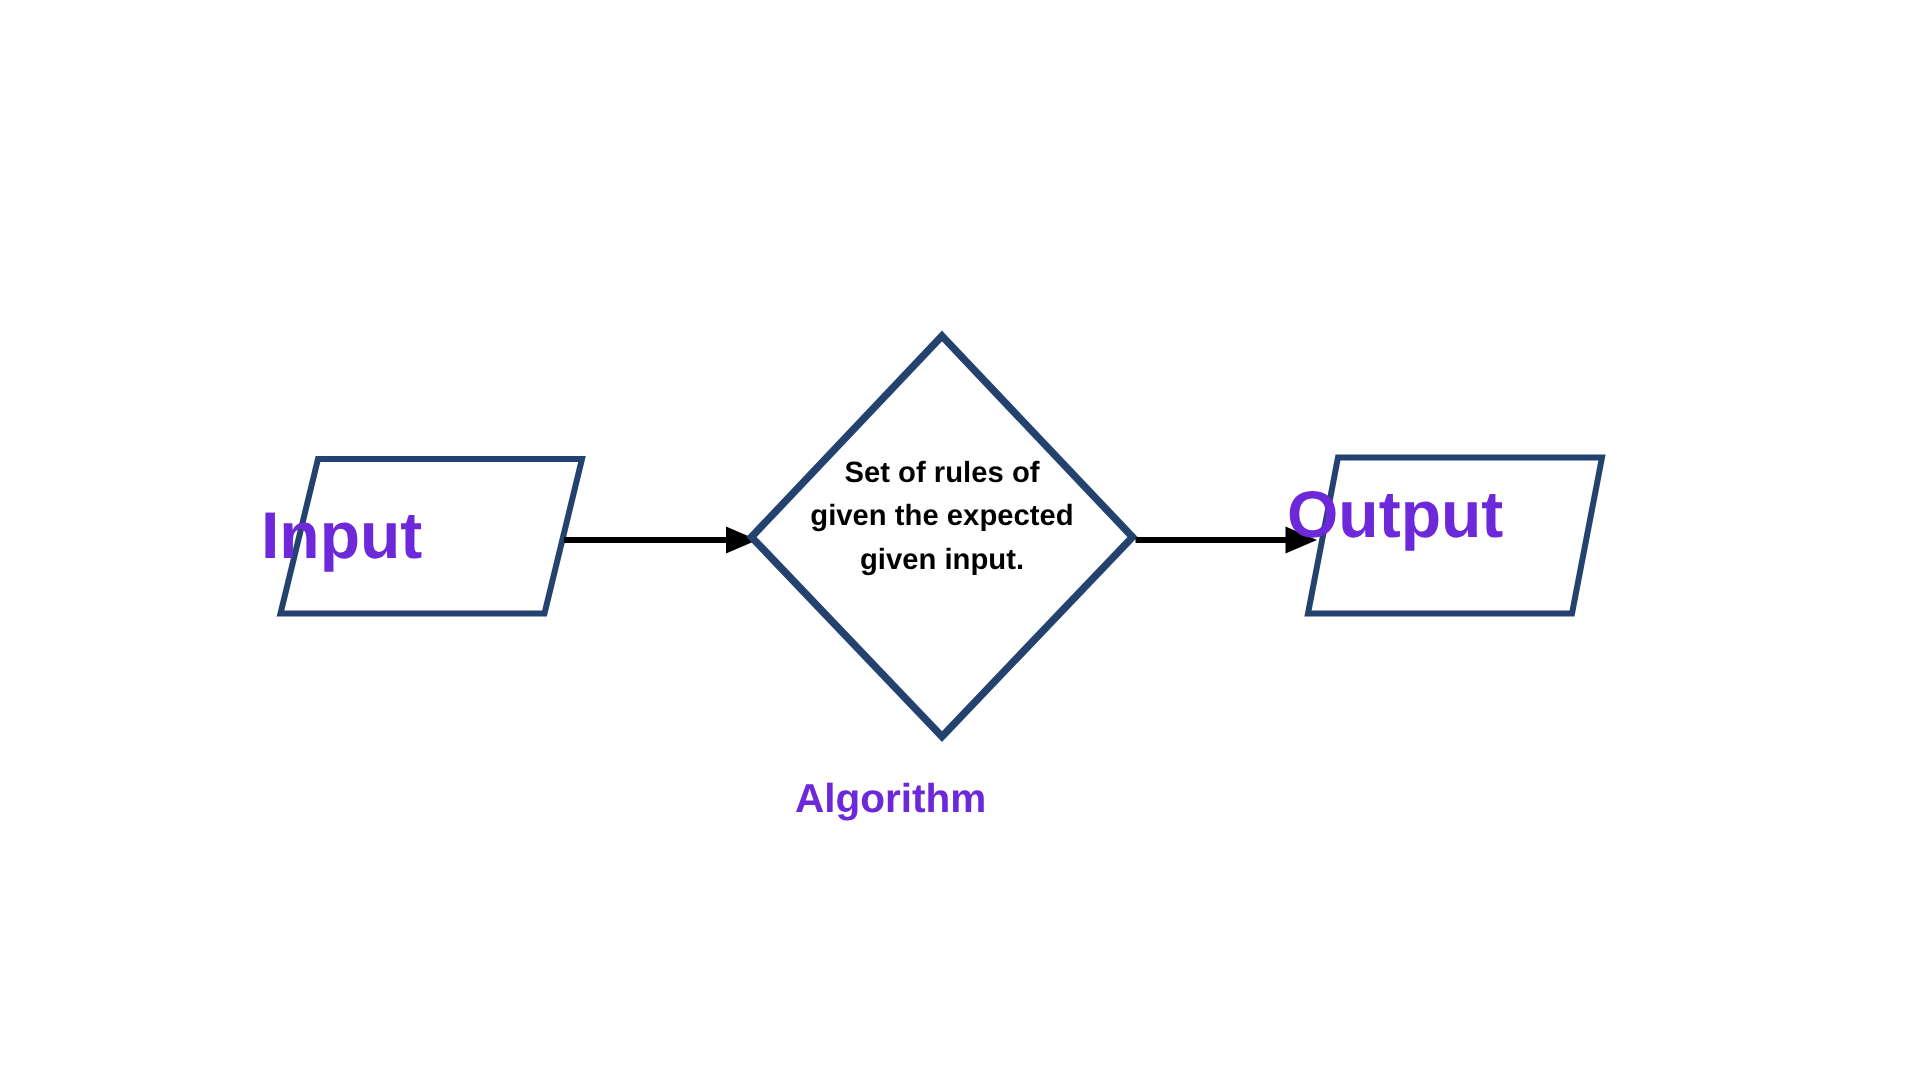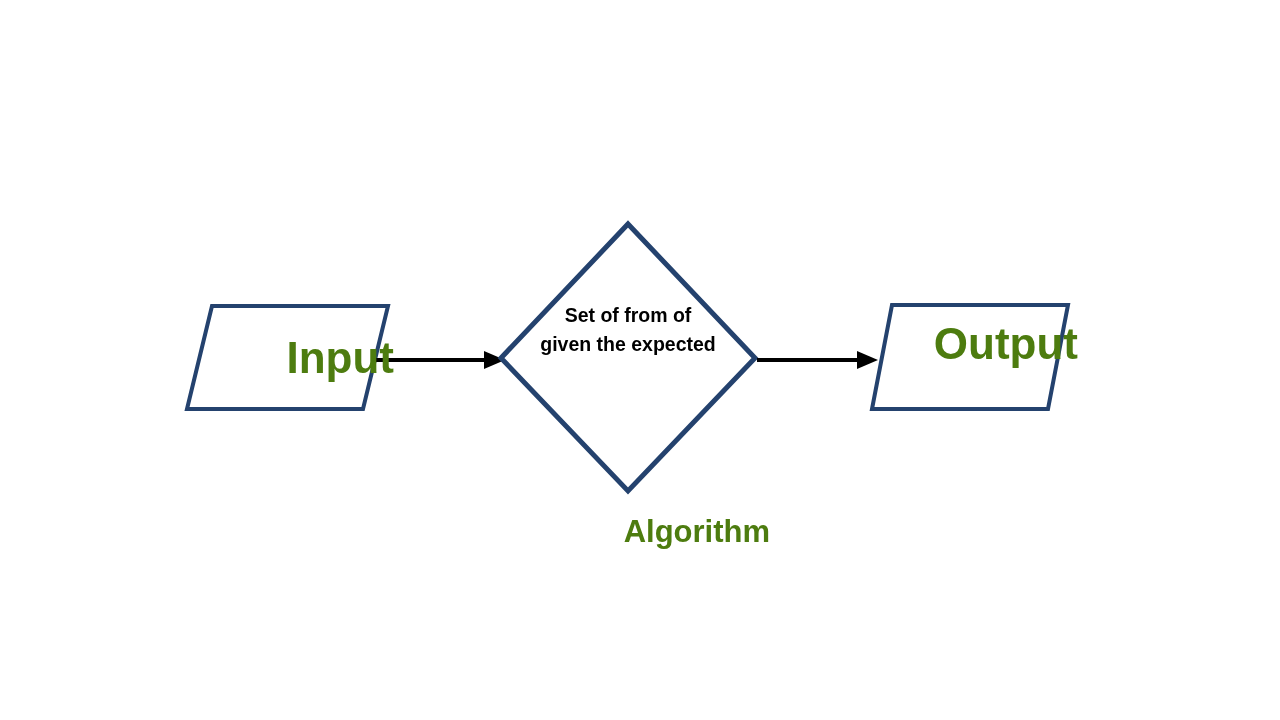--- a/index.html
+++ b/index.html
@@ -35,23 +35,23 @@
   .arrow-line {
     stroke: #000000;
     stroke-width: 4;
   }
   .arrow-head {
     fill: #000000;
     stroke: none;
   }
   .label {
     position: absolute;
-    color: #4d7c0f;
+    color: #6d28d9;
     font-weight: bold;
-    text-align: right;
+    text-align: left;
     white-space: nowrap;
   }
   .io-label {
     width: 220px;
     font-size: 44px;
     line-height: 104px;
     height: 104px;
   }
   .input-label {
     left: 174px;
@@ -70,24 +70,24 @@
     color: #000000;
     font-weight: bold;
     font-size: 19.5px;
     line-height: 29px;
   }
   .diamond-text span {
     display: block;
     white-space: nowrap;
   }
   .caption {
-    left: 510px;
+    left: 530px;
     top: 512px;
     width: 260px;
-    font-size: 31px;
+    font-size: 27px;
     line-height: 40px;
   }
 </style>
 </head>
 <body>
 
 <div class="canvas">
 
   <svg class="shapes-layer" viewBox="0 0 1280 720" xmlns="http://www.w3.org/2000/svg">
 
@@ -100,21 +100,22 @@
 
     <line class="arrow-line" x1="757" y1="360" x2="861" y2="360"></line>
     <polygon class="arrow-head" points="878,360 857,351 857,369"></polygon>
 
     <polygon class="shape-poly para" points="892,305 1068,305 1048,409 872,409"></polygon>
   </svg>
 
   <div class="label io-label input-label">Input</div>
 
   <div class="diamond-text">
-    <span>Set of from of</span>
+    <span>Set of rules of</span>
     <span>given the expected</span>
+    <span>given input.</span>
   </div>
 
   <div class="label io-label output-label">Output</div>
 
   <div class="label caption">Algorithm</div>
 
 </div>
 
 </body></html>

